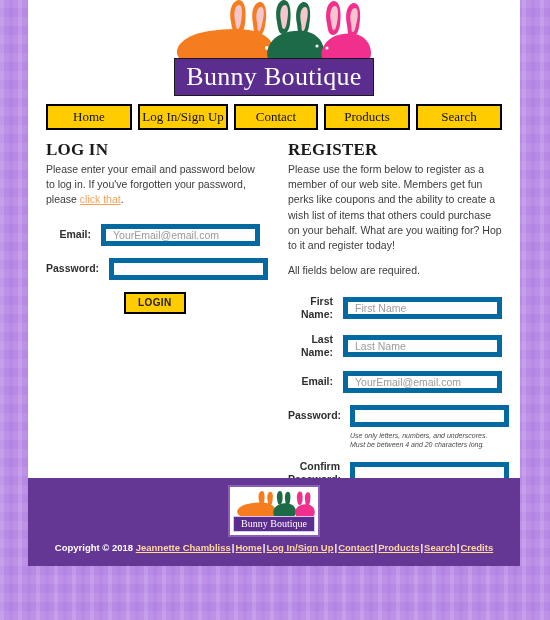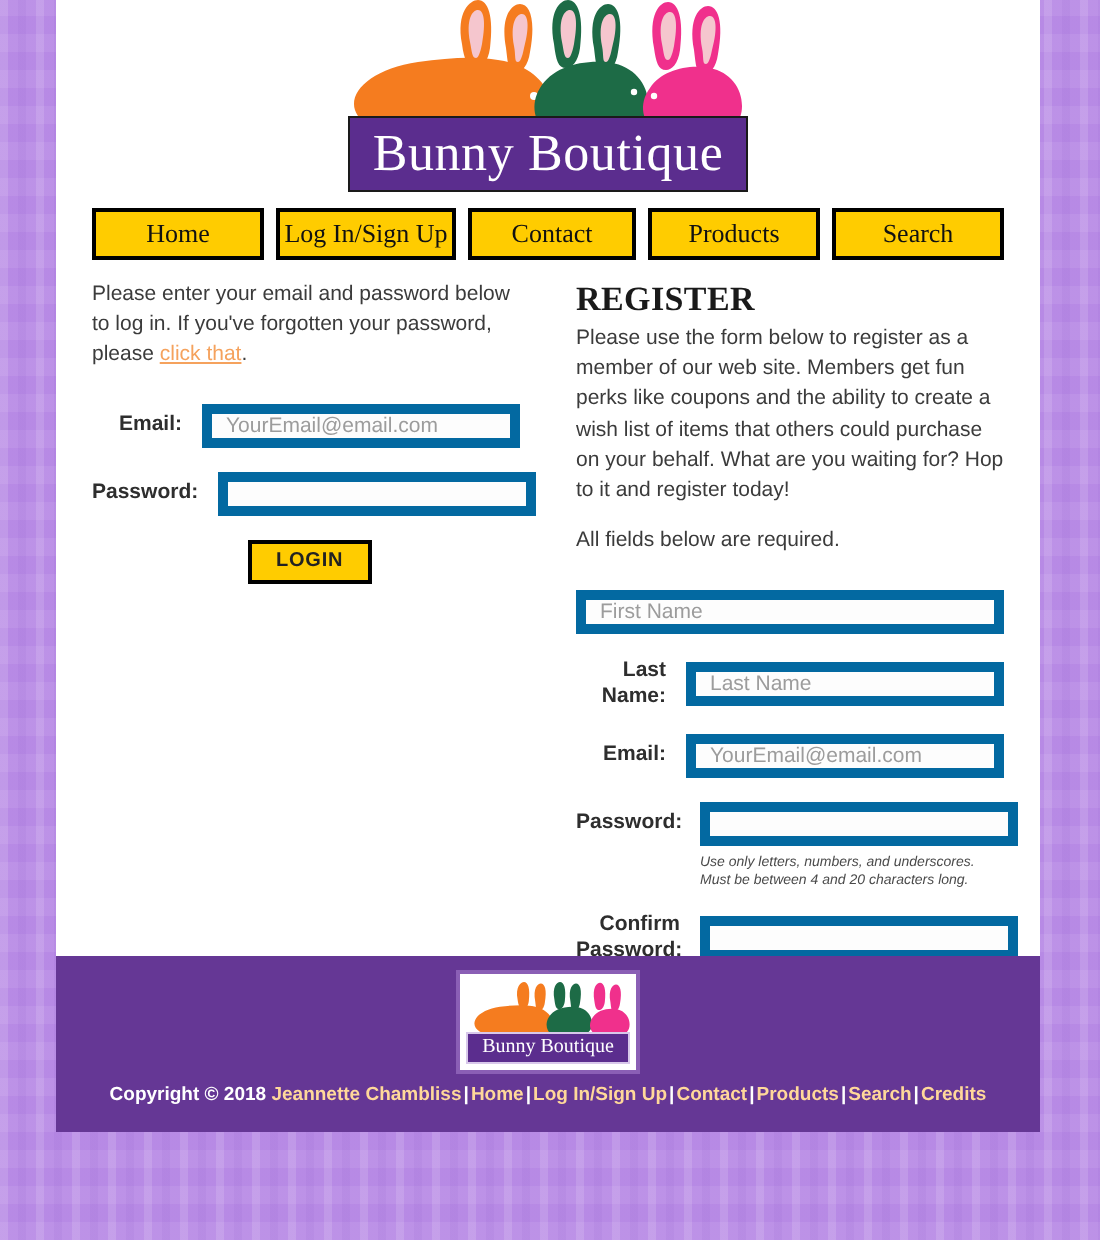--- a/index.html
+++ b/index.html
@@ -273,20 +273,21 @@
     left: 0;
     top: 64px;
     width: 492px;
     text-align: center;
     font-size: 9.5px;
     color: #ffffff;
     font-weight: bold;
   }
   .copyright a, .copyright .clink {
     color: #ffd89a;
+    text-decoration: underline;
     cursor: pointer;
   }
   .sep { color: #ffffff; padding: 0 1px; }
 </style>
 </head>
 <body>
 
 <div class="page">
 
   <div class="shell">
@@ -335,20 +336,21 @@
       <div class="nav-btn w-home">Home</div>
       <div class="nav-btn w-login">Log In/Sign Up</div>
       <div class="nav-btn w-contact">Contact</div>
       <div class="nav-btn w-products">Products</div>
       <div class="nav-btn w-search">Search</div>
     </div>
 
     <div class="columns">
 
       <div class="col-left">
+        <h2 class="sec-title">LOG IN</h2>
         <p class="sec-copy"><span>Please enter your email and password below to log in. If you've forgotten your password, please </span><span class="inline-link">click that</span><span>.</span></p>
 
         <div class="form">
           <div class="frow">
             <div class="flabel">Email:</div>
             <input class="finput" type="text" placeholder="YourEmail@email.com" style="">
           </div>
           <div class="frow">
             <div class="flabel">Password:</div>
             <input class="finput" type="password" placeholder="" style="">
@@ -359,20 +361,21 @@
         </div>
       </div>
 
       <div class="col-right">
         <h2 class="sec-title">REGISTER</h2>
         <p class="sec-copy">Please use the form below to register as a member of our web site. Members get fun perks like coupons and the ability to create a wish list of items that others could purchase on your behalf. What are you waiting for? Hop to it and register today!</p>
         <p class="sec-copy">All fields below are required.</p>
 
         <div class="form">
           <div class="frow">
+            <div class="flabel">First Name:</div>
             <input class="finput" type="text" placeholder="First Name" style="">
           </div>
           <div class="frow">
             <div class="flabel">Last Name:</div>
             <input class="finput" type="text" placeholder="Last Name" style="">
           </div>
           <div class="frow">
             <div class="flabel">Email:</div>
             <input class="finput" type="text" placeholder="YourEmail@email.com" style="">
           </div>

